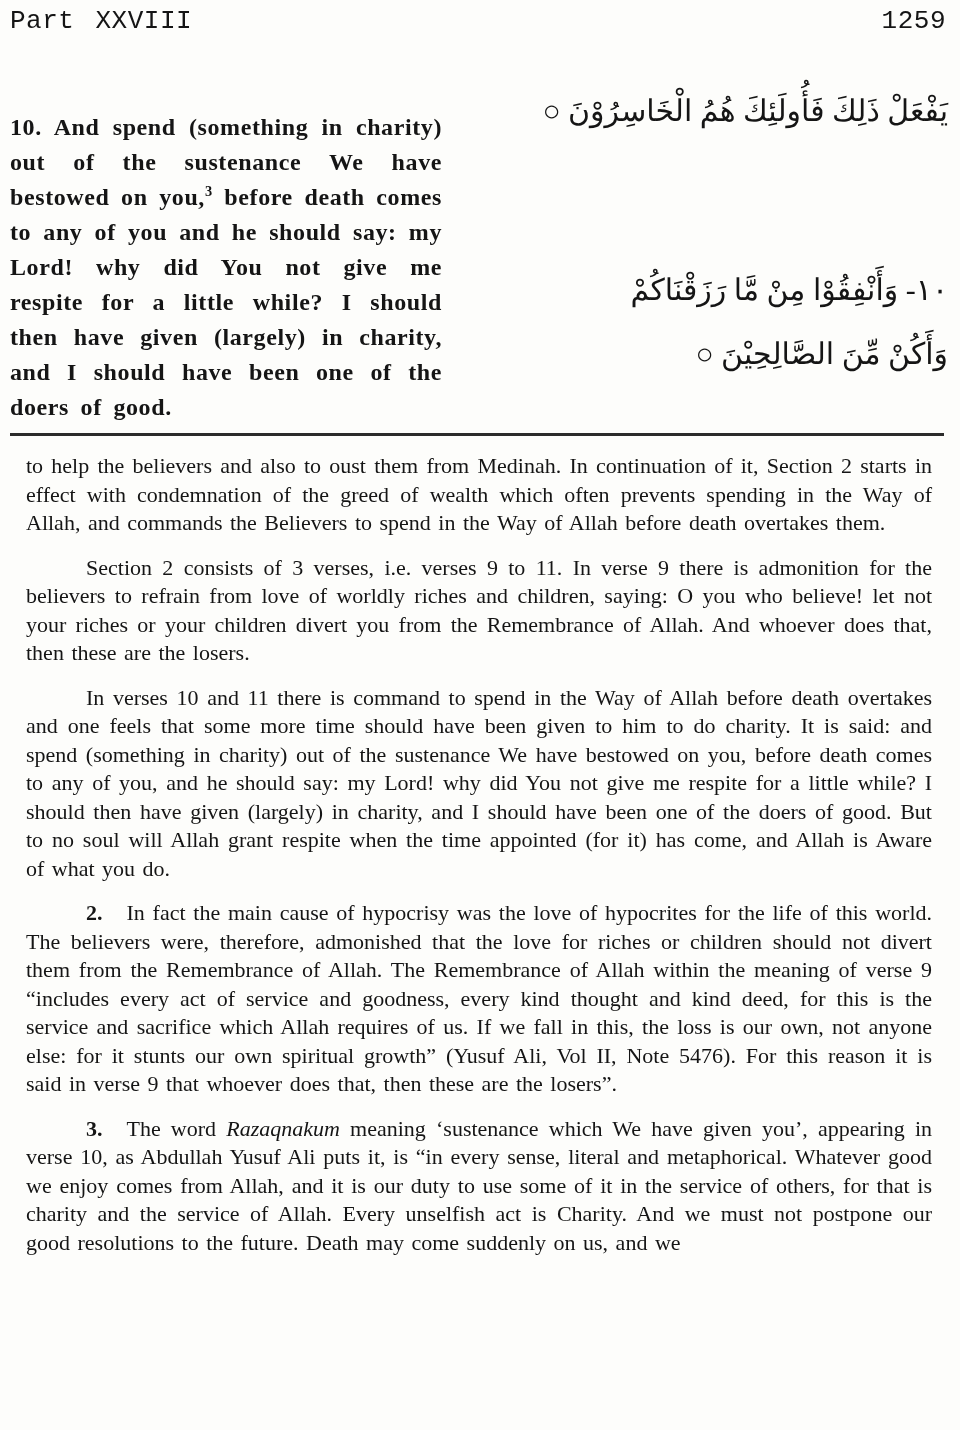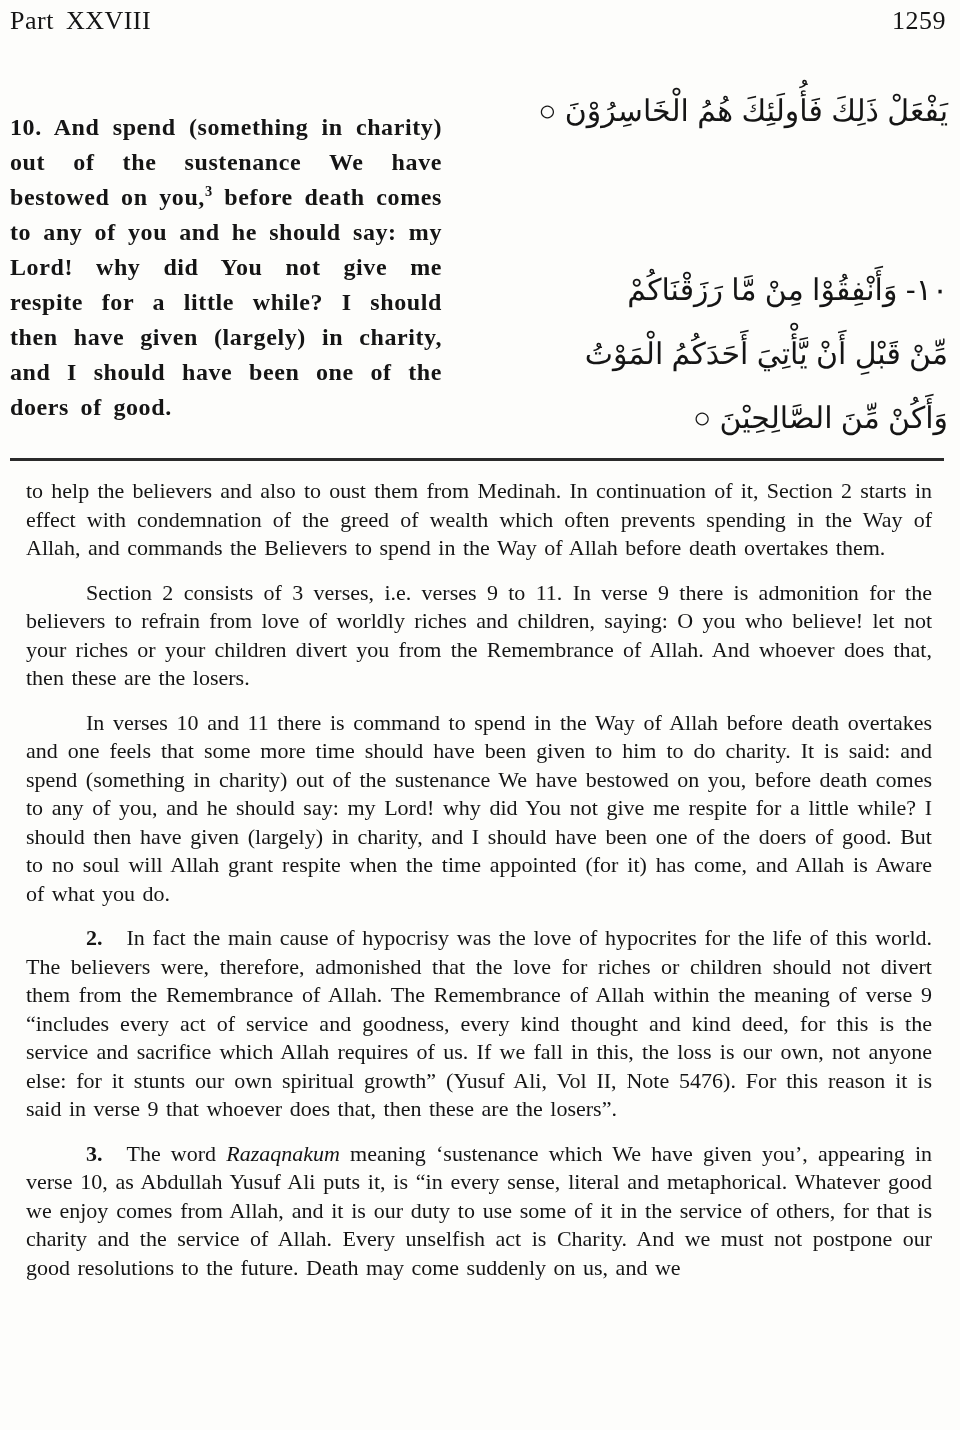--- a/index.html
+++ b/index.html
@@ -21,20 +21,21 @@
     padding: 6px 12px 0 10px;
   }
   
   .page-header {
     display: flex;
     justify-content: space-between;
     align-items: center;
     font-size: 26px;
     line-height: 30px;
     padding-right: 2px;
+    font-family: Liberation Mono, monospace;
   }
   .part-label { word-spacing: 5px; letter-spacing: 0.5px; }
   .chapter-title { font-style: italic; word-spacing: 7px; }
   .page-number { letter-spacing: 0.5px; }
 
   
   .verse-section {
     display: flex;
     margin-top: 24px;
   }
@@ -53,21 +54,21 @@
   .v10 { margin-top: 50px !important; }
   sup {
     font-size: 60%;
     line-height: 0;
     vertical-align: super;
   }
   .col-ar {
     flex: 1;
     direction: rtl;
     text-align: right;
-    font-family: Liberation Sans, sans-serif;
+    font-family: Liberation Serif, serif;
   }
   .ar-v9 {
     font-size: 30px;
     line-height: 42px;
     margin-top: 30px;
     white-space: nowrap;
   }
   .ar-v10 { margin-top: 126px; font-size: 30px; }
   .ar-line {
     line-height: 64px;
@@ -106,21 +107,20 @@
   </div>
 
   <div class="verse-section">
     <div class="col-en">
       <p class="v10"><span>10. And spend (something in charity) out of the sustenance We have bestowed on you,</span><sup>3</sup><span> before death comes to any of you and he should say: my Lord! why did You not give me respite for a little while? I should then have given (largely) in charity, and I should have been one of the doers of good.</span></p>
     </div>
     <div class="col-ar">
       <div class="ar-v9">يَفْعَلْ ذَلِكَ فَأُولَئِكَ هُمُ الْخَاسِرُوْنَ ○</div>
       <div class="ar-v10">
           <div class="ar-line">١٠- وَأَنْفِقُوْا مِنْ مَّا رَزَقْنَاكُمْ</div>
-          <div class="ar-line">مِّنْ قَبْلِ أَنْ يَّأْتِيَ أَحَدَكُمُ الْمَوْتُ</div>
           <div class="ar-line">وَأَكُنْ مِّنَ الصَّالِحِيْنَ ○</div>
         </div>
     </div>
   </div>
 
   <div class="rule"></div>
 
   <div class="commentary">
       <p><span>to help the believers and also to oust them from Medinah. In continuation of it, Section 2 starts in effect with condemnation of the greed of wealth which often prevents spending in the Way of Allah, and commands the Believers to spend in the Way of Allah before death overtakes them.</span></p>
       <p class="indent"><span>Section 2 consists of 3 verses, i.e. verses 9 to 11. In verse 9 there is admonition for the believers to refrain from love of worldly riches and children, saying: O you who believe! let not your riches or your children divert you from the Remembrance of Allah. And whoever does that, then these are the losers.</span></p>

